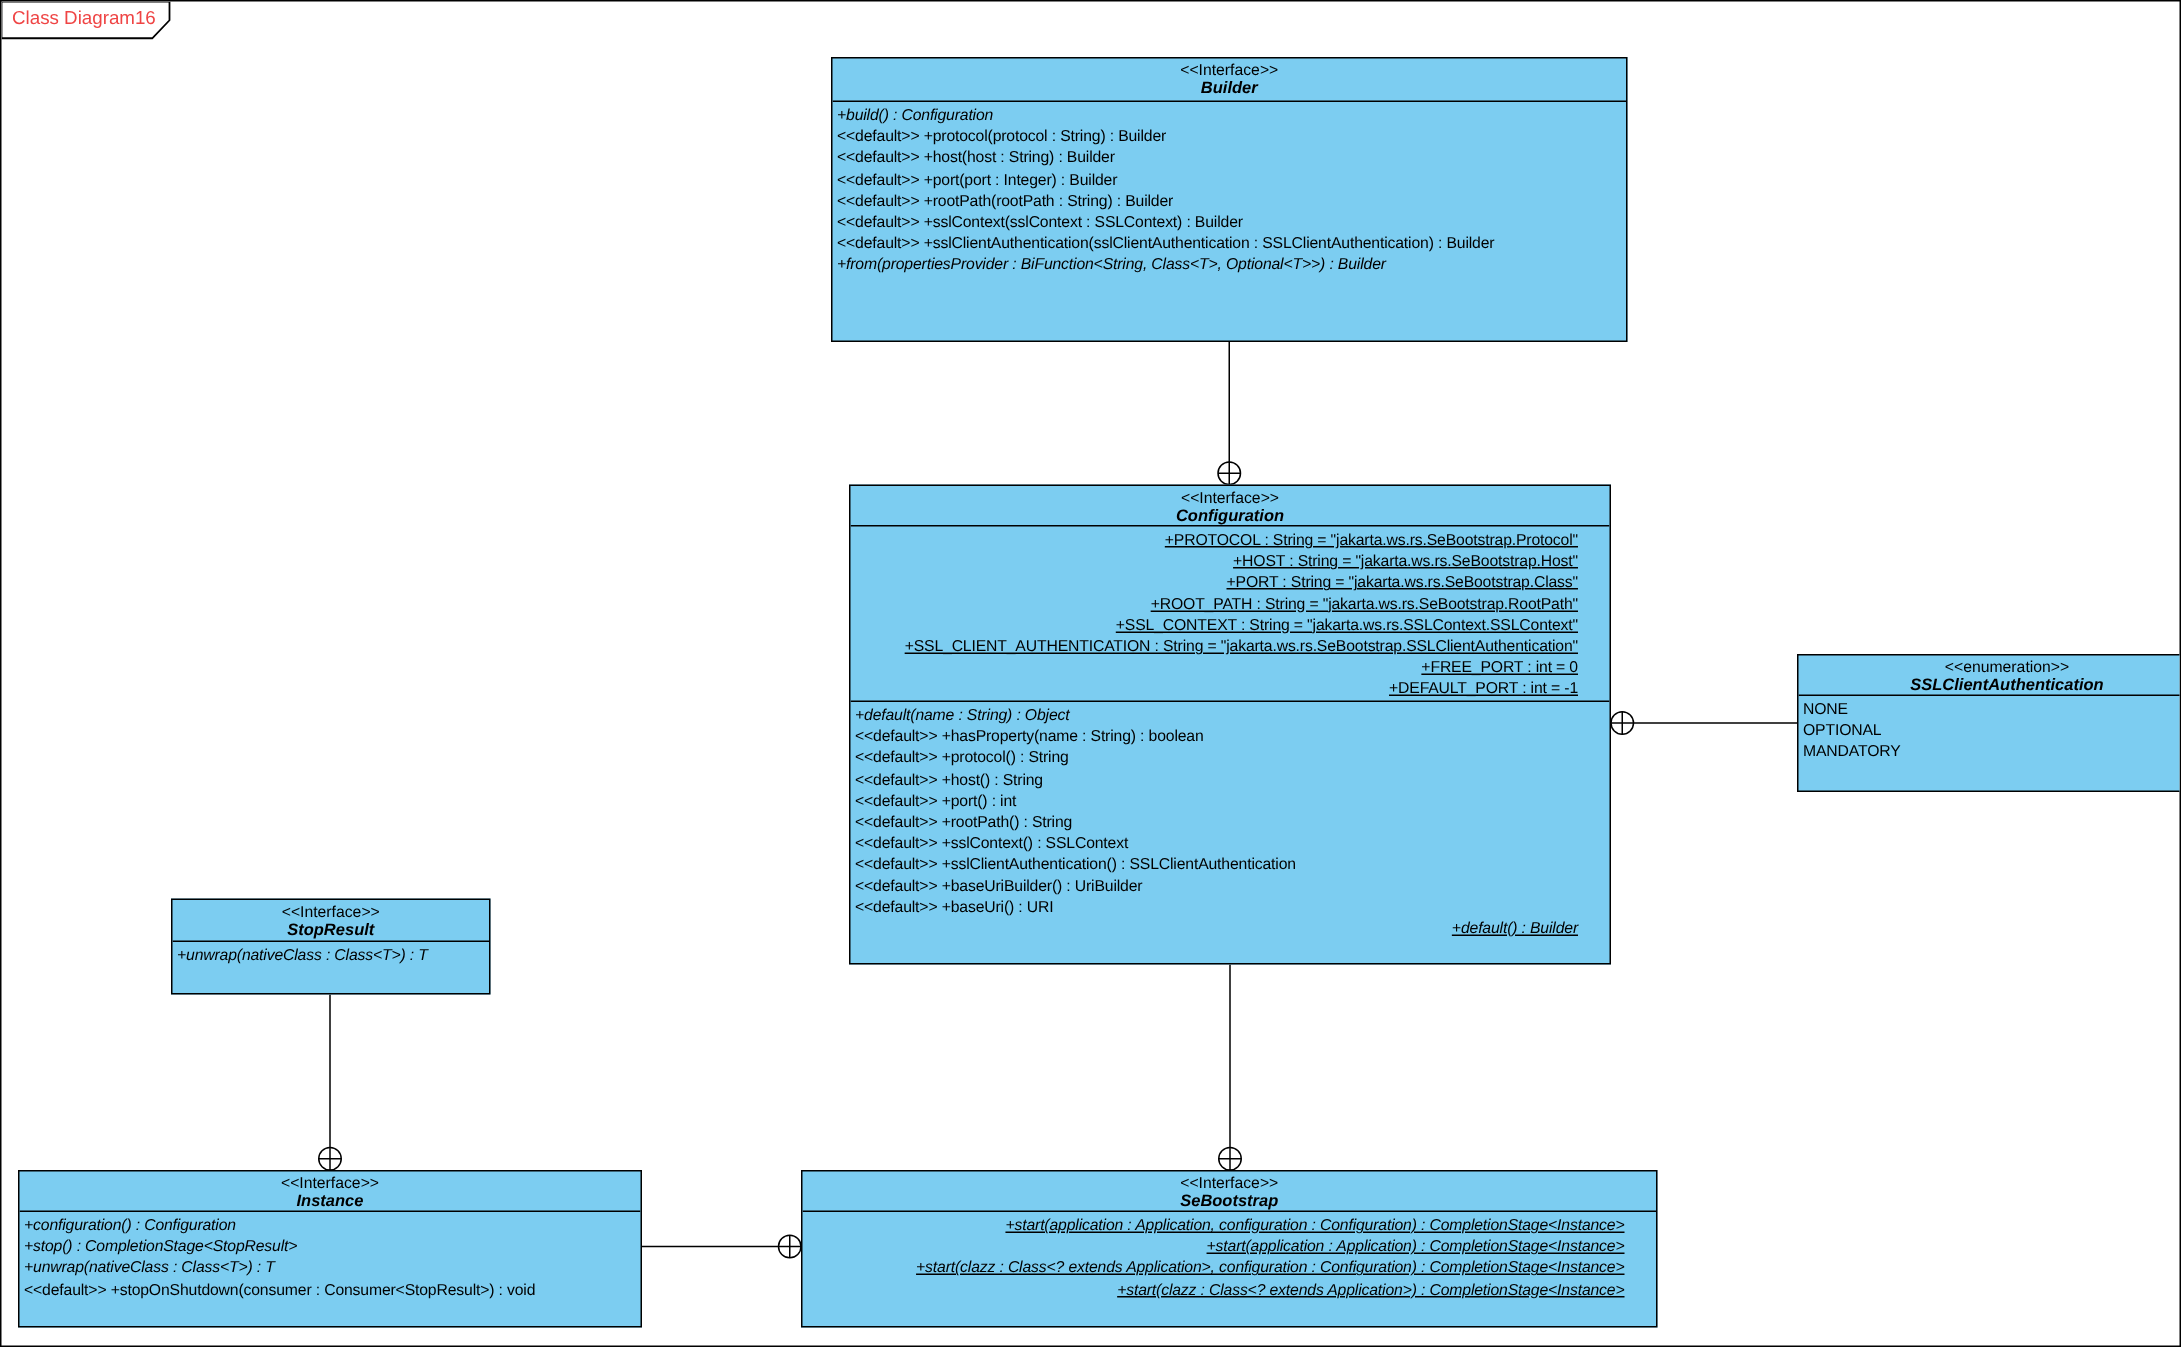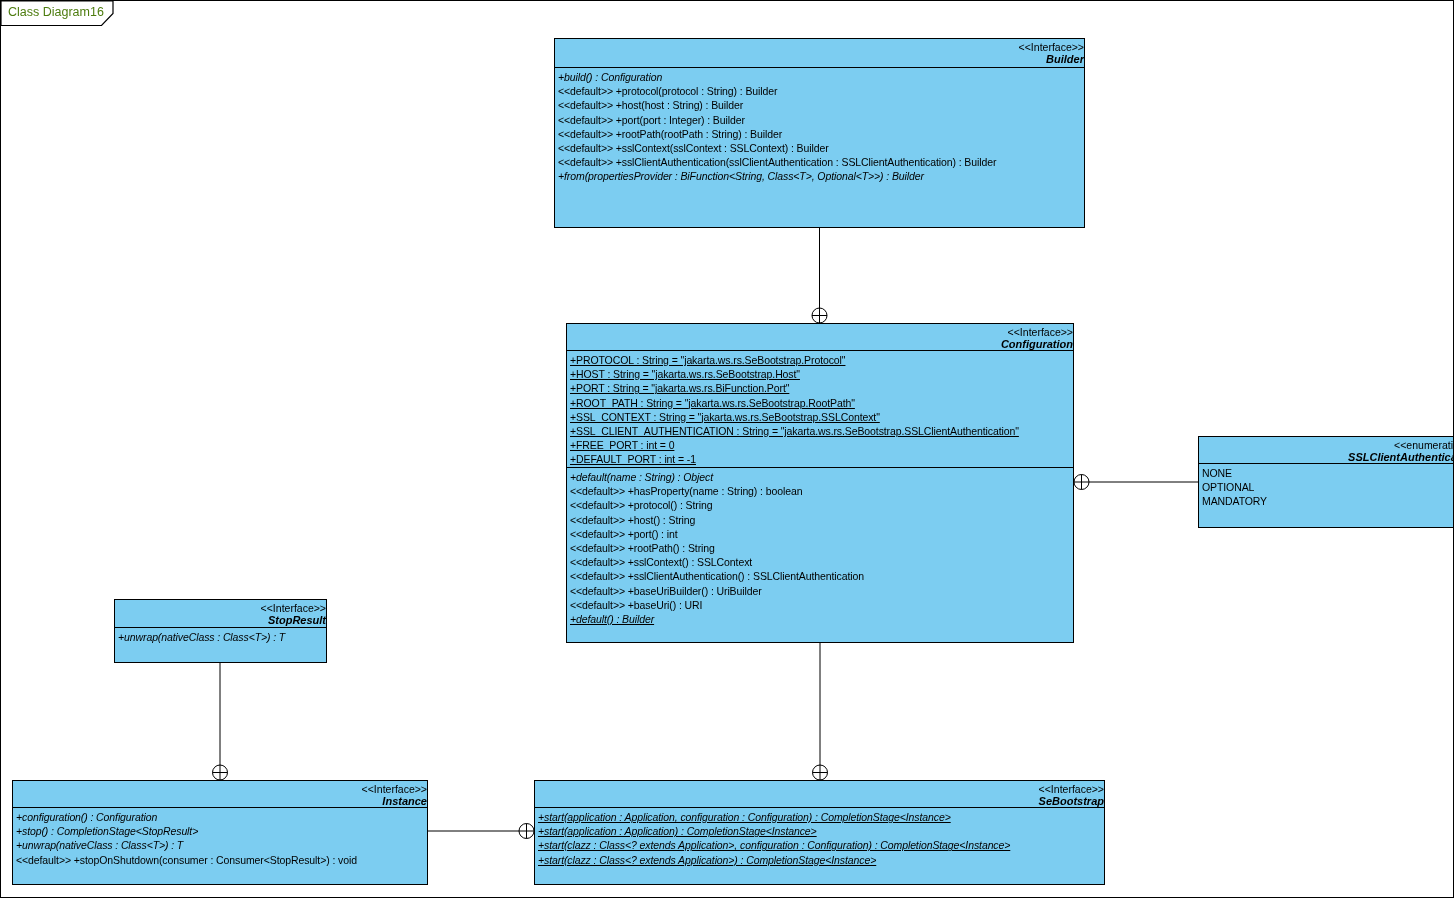--- a/index.html
+++ b/index.html
@@ -9,53 +9,53 @@
     height: 898px;
     background: #ffffff;
     border: 1px solid #000;
     box-sizing: border-box;
     overflow: hidden;
     font-family: "Liberation Sans", sans-serif;
   }
   #diagram-tab { position: absolute; left: 0; top: 0; width: 120px; height: 27px; }
   #tab-label {
     position: absolute; left: 7px; top: 4px;
-    font-size: 12.5px; color: #4d7c0f; white-space: nowrap;
+    font-size: 12.5px; color: #ef4444; white-space: nowrap;
   }
   #connector-layer { position: absolute; left: 0; top: 0; width: 1454px; height: 898px; }
   .uml-class {
     position: absolute;
     border: 1px solid #000;
     box-sizing: border-box;
     overflow: hidden;
   }
   .uml-head {
     box-sizing: border-box;
     border-bottom: 1px solid #000;
-    text-align: right;
+    text-align: center;
     padding-top: 2px;
     overflow: hidden;
   }
   .uml-stereo { font-size: 10.5px; line-height: 12px; color: #000; }
   .uml-name   { font-size: 11px; line-height: 13px; font-weight: bold; color: #000; font-style: italic; }
   .uml-comp {
     box-sizing: border-box;
     padding: 2px 21px 0 3px;
     overflow: hidden;
   }
   .uml-comp.sep { border-bottom: 1px solid #000; }
   .uml-row {
     font-size: 10.5px;
     line-height: 14.2px;
     letter-spacing: -0.1px;
     white-space: pre;
     color: #000;
   }
   .uml-row.it { font-style: italic; }
-  .uml-row.un { text-decoration: underline; }
+  .uml-row.un { text-decoration: underline; text-align: right; }
 </style>
 </head>
 <body>
 
 <div id="canvas">
 
   <svg id="connector-layer" xmlns="http://www.w3.org/2000/svg">
       <g>
         <line x1="818.5" y1="227" x2="818.5" y2="307" stroke="#000000" stroke-width="1"></line>
         <circle cx="818.5" cy="314.5" r="7.5" fill="#ffffff" stroke="#000000" stroke-width="1"></circle>
@@ -106,23 +106,23 @@
         </div>
       </div>
       <div class="uml-class" style="left: 565px; top: 322px; width: 508px; height: 320px; background: rgb(124, 205, 241);">
         <div class="uml-head" style="height: 27px;">
           <div class="uml-stereo">&lt;&lt;Interface&gt;&gt;</div>
           <div class="uml-name">Configuration</div>
         </div>
         <div class="uml-comp sep" style="height: 117px;">
           <div class="uml-row un">+PROTOCOL : String = "jakarta.ws.rs.SeBootstrap.Protocol"</div>
           <div class="uml-row un">+HOST : String = "jakarta.ws.rs.SeBootstrap.Host"</div>
-          <div class="uml-row un">+PORT : String = "jakarta.ws.rs.BiFunction.Port"</div>
+          <div class="uml-row un">+PORT : String = "jakarta.ws.rs.SeBootstrap.Class"</div>
           <div class="uml-row un">+ROOT_PATH : String = "jakarta.ws.rs.SeBootstrap.RootPath"</div>
-          <div class="uml-row un">+SSL_CONTEXT : String = "jakarta.ws.rs.SeBootstrap.SSLContext"</div>
+          <div class="uml-row un">+SSL_CONTEXT : String = "jakarta.ws.rs.SSLContext.SSLContext"</div>
           <div class="uml-row un">+SSL_CLIENT_AUTHENTICATION : String = "jakarta.ws.rs.SeBootstrap.SSLClientAuthentication"</div>
           <div class="uml-row un">+FREE_PORT : int = 0</div>
           <div class="uml-row un">+DEFAULT_PORT : int = -1</div>
         </div>
         <div class="uml-comp">
           <div class="uml-row it">+default(name : String) : Object</div>
           <div class="uml-row">&lt;&lt;default&gt;&gt; +hasProperty(name : String) : boolean</div>
           <div class="uml-row">&lt;&lt;default&gt;&gt; +protocol() : String</div>
           <div class="uml-row">&lt;&lt;default&gt;&gt; +host() : String</div>
           <div class="uml-row">&lt;&lt;default&gt;&gt; +port() : int</div>

